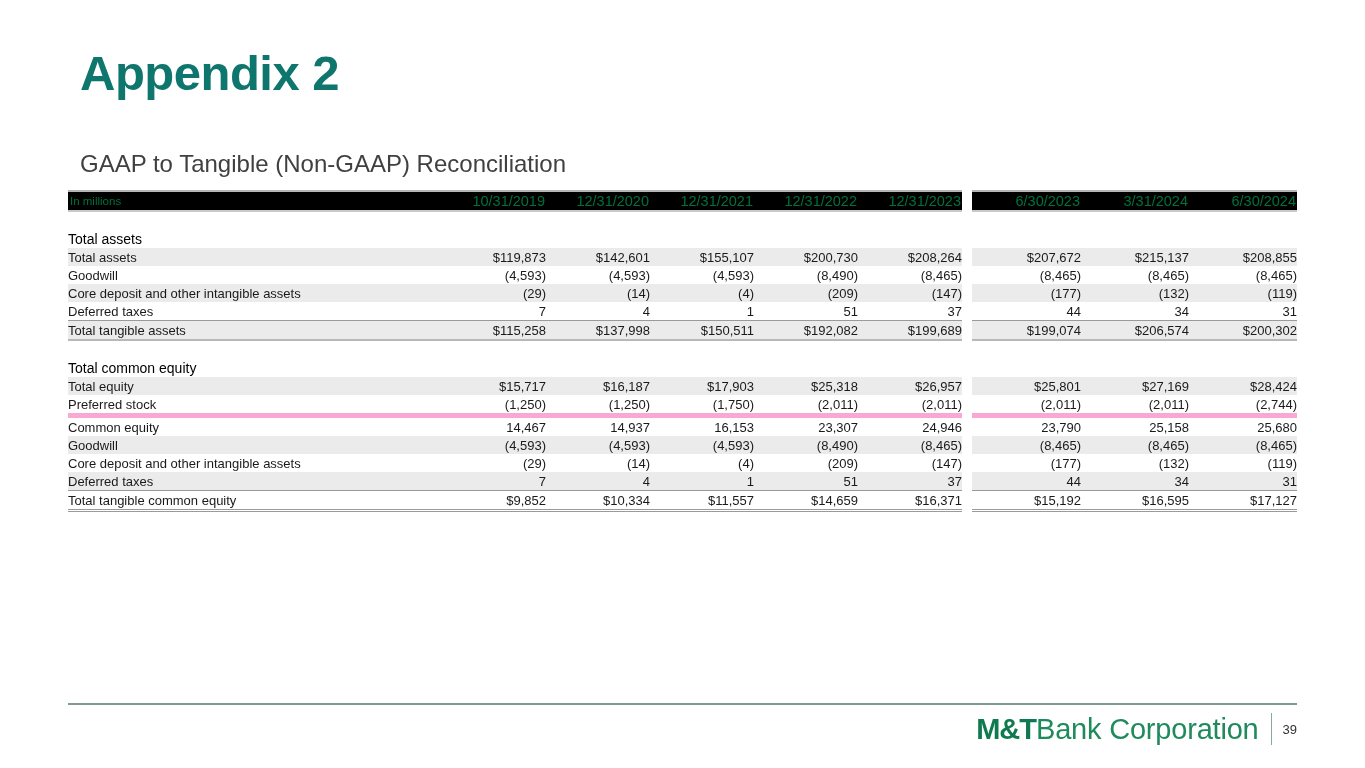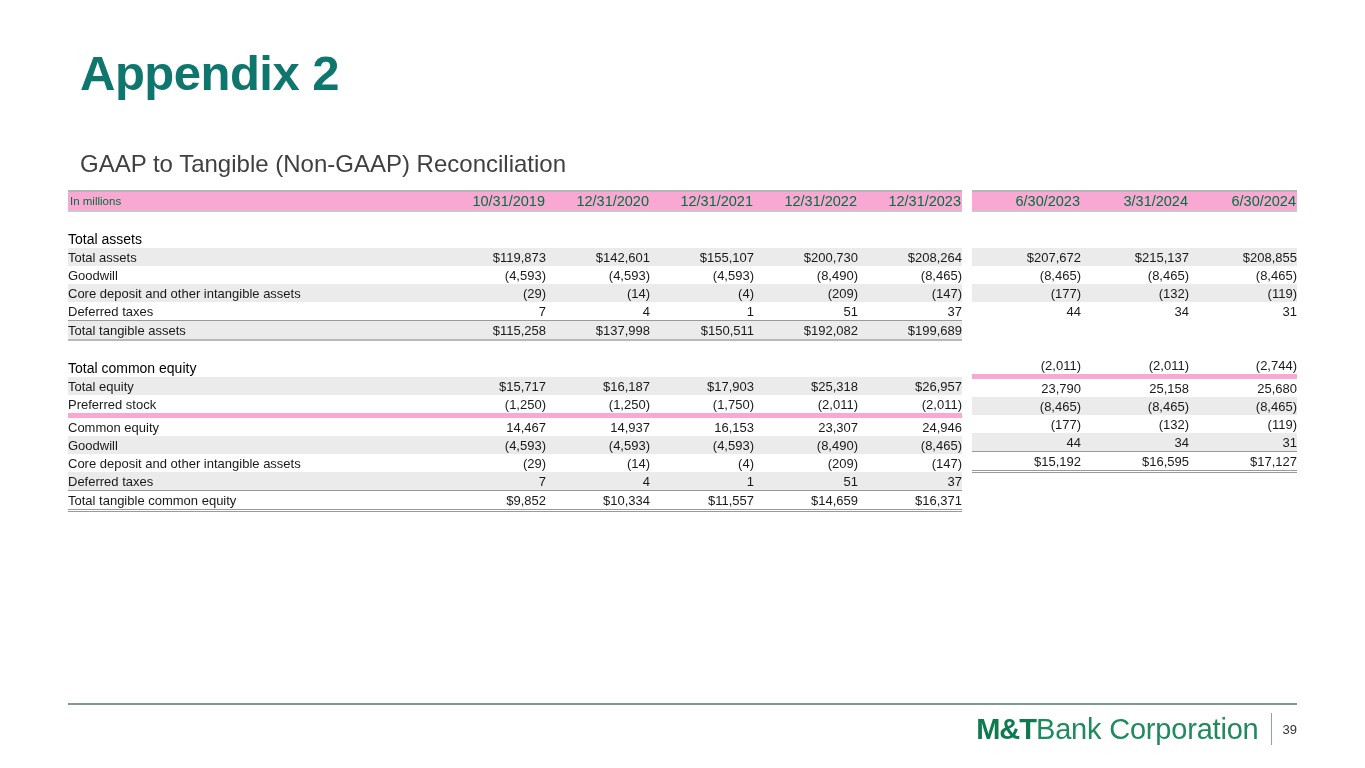--- a/index.html
+++ b/index.html
@@ -65,21 +65,21 @@
     padding: 0;
     height: 18px;
     vertical-align: middle;
     font-weight: normal;
     white-space: nowrap;
     overflow: hidden;
   }
 
   
   .hdr-band td, .hdr-band th {
-    background: #f9a8d4;
+    background: #000000;
     color: #00703c;
     font-weight: bold;
     font-size: 14.5px;
     height: 27px;
     border-top: 2px solid #b5b5b5;
     border-bottom: 2px solid #c9c9c9;
   }
   .hdr-band .lbl { text-align: left; padding-left: 2px; font-size: 11.5px; }
   .hdr-band .num { text-align: right; padding-right: 1px; }
 
@@ -317,25 +317,35 @@
           <tr class="shade">
             <td class="num">(177)</td>
             <td class="num">(132)</td>
             <td class="num">(119)</td>
           </tr>
           <tr class="plain">
             <td class="num">44</td>
             <td class="num">34</td>
             <td class="num">31</td>
           </tr>
+          <tr class="shade total">
+            <td class="num">$199,074</td>
+            <td class="num">$206,574</td>
+            <td class="num">$200,302</td>
+          </tr>
           <tr class="gap-row">
             <td class="" colspan="3"></td>
           </tr>
           <tr class="sect">
             <td class="" colspan="3"></td>
+          </tr>
+          <tr class="shade">
+            <td class="num">$25,801</td>
+            <td class="num">$27,169</td>
+            <td class="num">$28,424</td>
           </tr>
           <tr class="plain rule-bottom">
             <td class="num">(2,011)</td>
             <td class="num">(2,011)</td>
             <td class="num">(2,744)</td>
           </tr>
           <tr class="plain">
             <td class="num">23,790</td>
             <td class="num">25,158</td>
             <td class="num">25,680</td>

